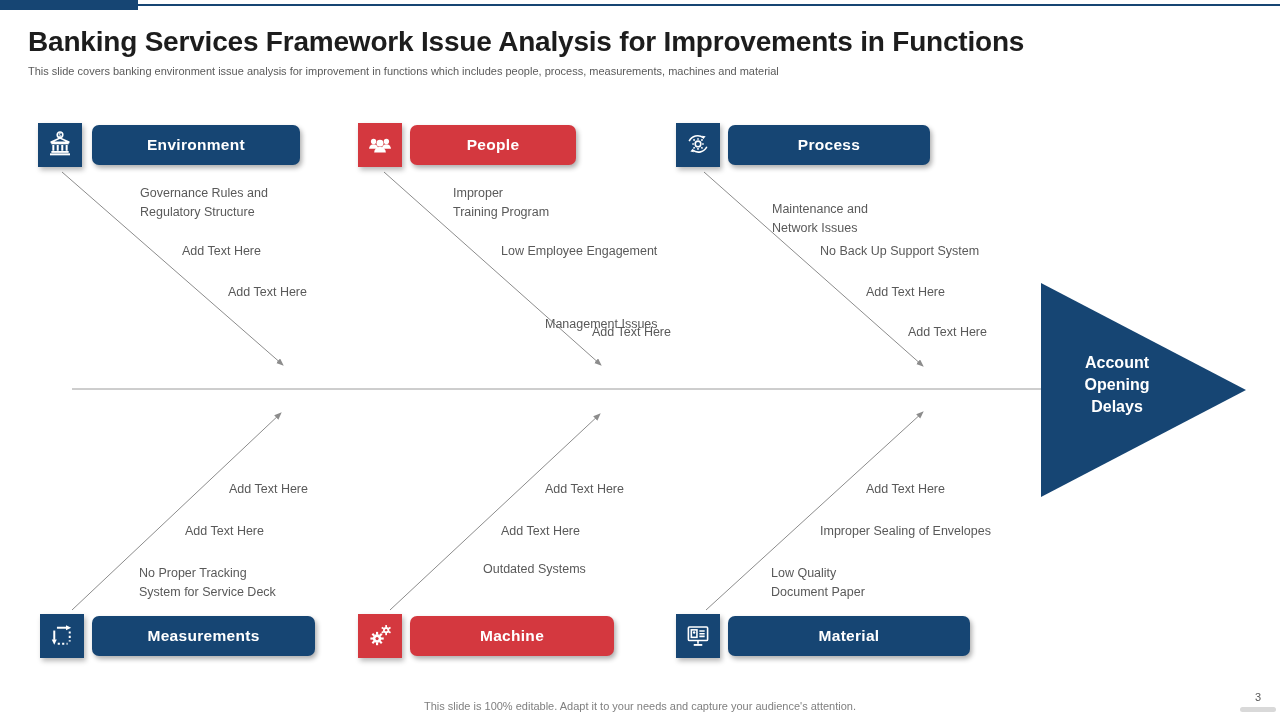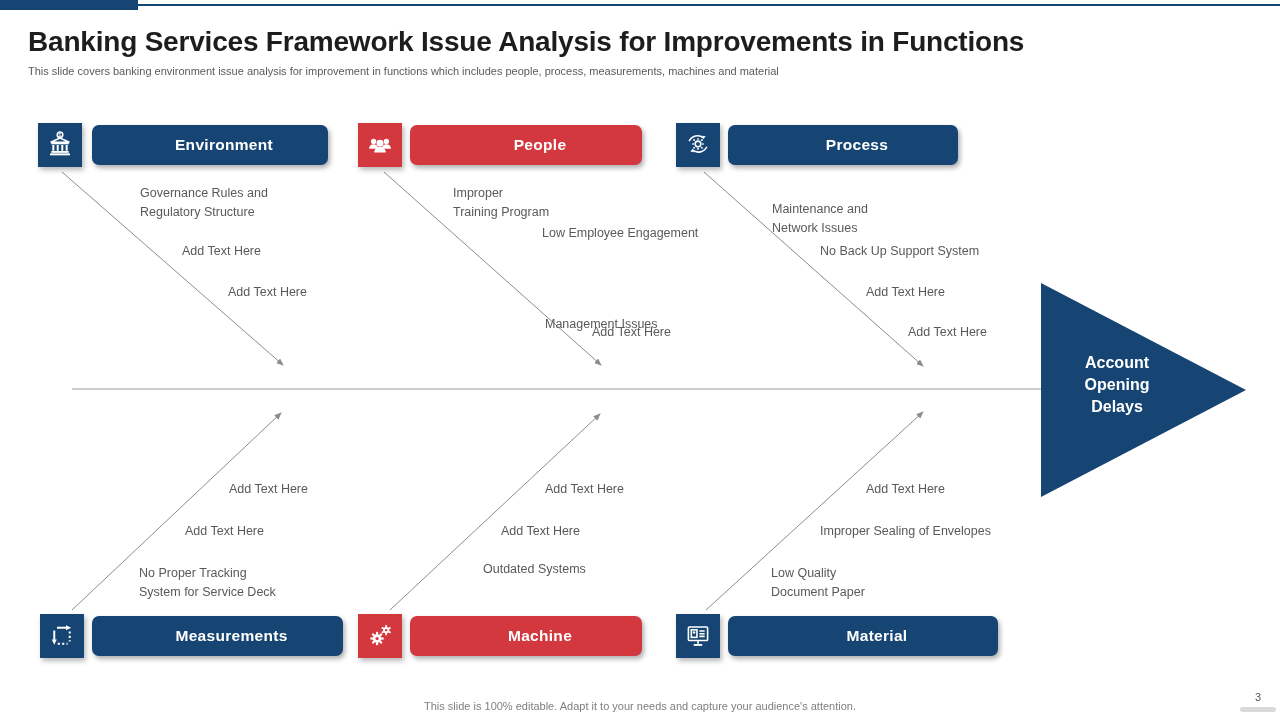--- a/index.html
+++ b/index.html
@@ -7,21 +7,21 @@
          font-family:"Liberation Sans", sans-serif;}
   .topbar-line{position:absolute;left:0;top:4px;width:1280px;height:2px;background:#164573;}
   .topbar-block{position:absolute;left:0;top:0;width:138px;height:10px;background:#164573;}
   .title{position:absolute;left:28px;top:26px;width:1180px;font-size:28px;font-weight:bold;
          color:#1d1d1d;letter-spacing:-0.2px;}
   .subtitle{position:absolute;left:28px;top:65px;width:1100px;font-size:11px;color:#5a5a5a;}
   .chip-icon{position:absolute;width:44px;height:44px;display:flex;align-items:center;
              justify-content:center;box-shadow:2px 3px 5px rgba(0,0,0,.28);}
   .chip-label{position:absolute;height:40px;border-radius:7px;display:flex;align-items:center;
               justify-content:center;color:#fff;font-weight:bold;font-size:15.5px;
-              letter-spacing:.3px;box-shadow:2px 3px 5px rgba(0,0,0,.32);padding-left:28px;}
+              letter-spacing:.3px;box-shadow:2px 3px 5px rgba(0,0,0,.32);}
   .navy{background:#164573;}
   .red{background:#D4383F;}
   .cause{position:absolute;color:#595959;font-size:12.5px;line-height:19px;white-space:pre-line;}
   #lines{position:absolute;left:0;top:0;pointer-events:none;}
   .effect-arrow{position:absolute;left:1041px;top:283px;width:0;height:0;
                 border-top:107px solid transparent;border-bottom:107px solid transparent;
                 border-left:205px solid #164573;}
   .effect-label{position:absolute;left:1063px;top:352px;width:108px;text-align:center;
                 color:#ffffff;font-weight:bold;font-size:16px;line-height:22px;}
   .footer-note{position:absolute;left:0;top:700px;width:1280px;text-align:center;
@@ -82,24 +82,24 @@
   <div class="chip-icon red" style="left:358px;top:123px;">
     <svg viewBox="0 0 24 24" width="32" height="32" fill="#fff">
       <circle cx="7.2" cy="9.3" r="2"></circle>
         <path d="M3.8 14.8 a3.4 3.4 0 0 1 6.8 0 z"></path>
       <circle cx="16.8" cy="9.3" r="2"></circle>
         <path d="M13.4 14.8 a3.4 3.4 0 0 1 6.8 0 z"></path>
       <circle cx="12" cy="10.6" r="2.6"></circle>
         <path d="M7.6 17.6 a4.4 4.2 0 0 1 8.8 0 z"></path>
     </svg>
   </div>
-  <div class="chip-label red" style="left:410px;top:125px;width:204px;">People</div>
+  <div class="chip-label red" style="left:410px;top:125px;width:166px;">People</div>
   <div class="cause" style="left:453px;top:184px;">Improper
 Training Program</div>
-  <div class="cause" style="left:501px;top:224px;margin-left:41px;">Low Employee Engagement</div>
+  <div class="cause" style="left:501px;top:242px;">Low Employee Engagement</div>
   <div class="cause" style="left:545px;top:283px;margin-top:32px;">Management Issues</div>
   <div class="cause" style="left:592px;top:323px;">Add Text Here</div>
 
   <div class="chip-icon navy" style="left:676px;top:123px;">
     <svg viewBox="0 0 24 24" width="32" height="32">
       <g stroke="#fff" stroke-width="1.2" fill="none">
         <circle cx="12" cy="11.2" r="2.1"></circle>
         <path d="M12 6.9 V8.1 M12 14.3 V15.5 M7.7 11.2 H8.9 M15.1 11.2 H16.3"></path>
         <path d="M14.5 8.7 l.9 -.9 M9.5 8.7 l-.9 -.9 M14.5 13.7 l.9 .9 M9.5 13.7 l-.9 .9"></path>
         <path d="M18.6 13.3 A7 7 0 0 1 8 15.9"></path>

